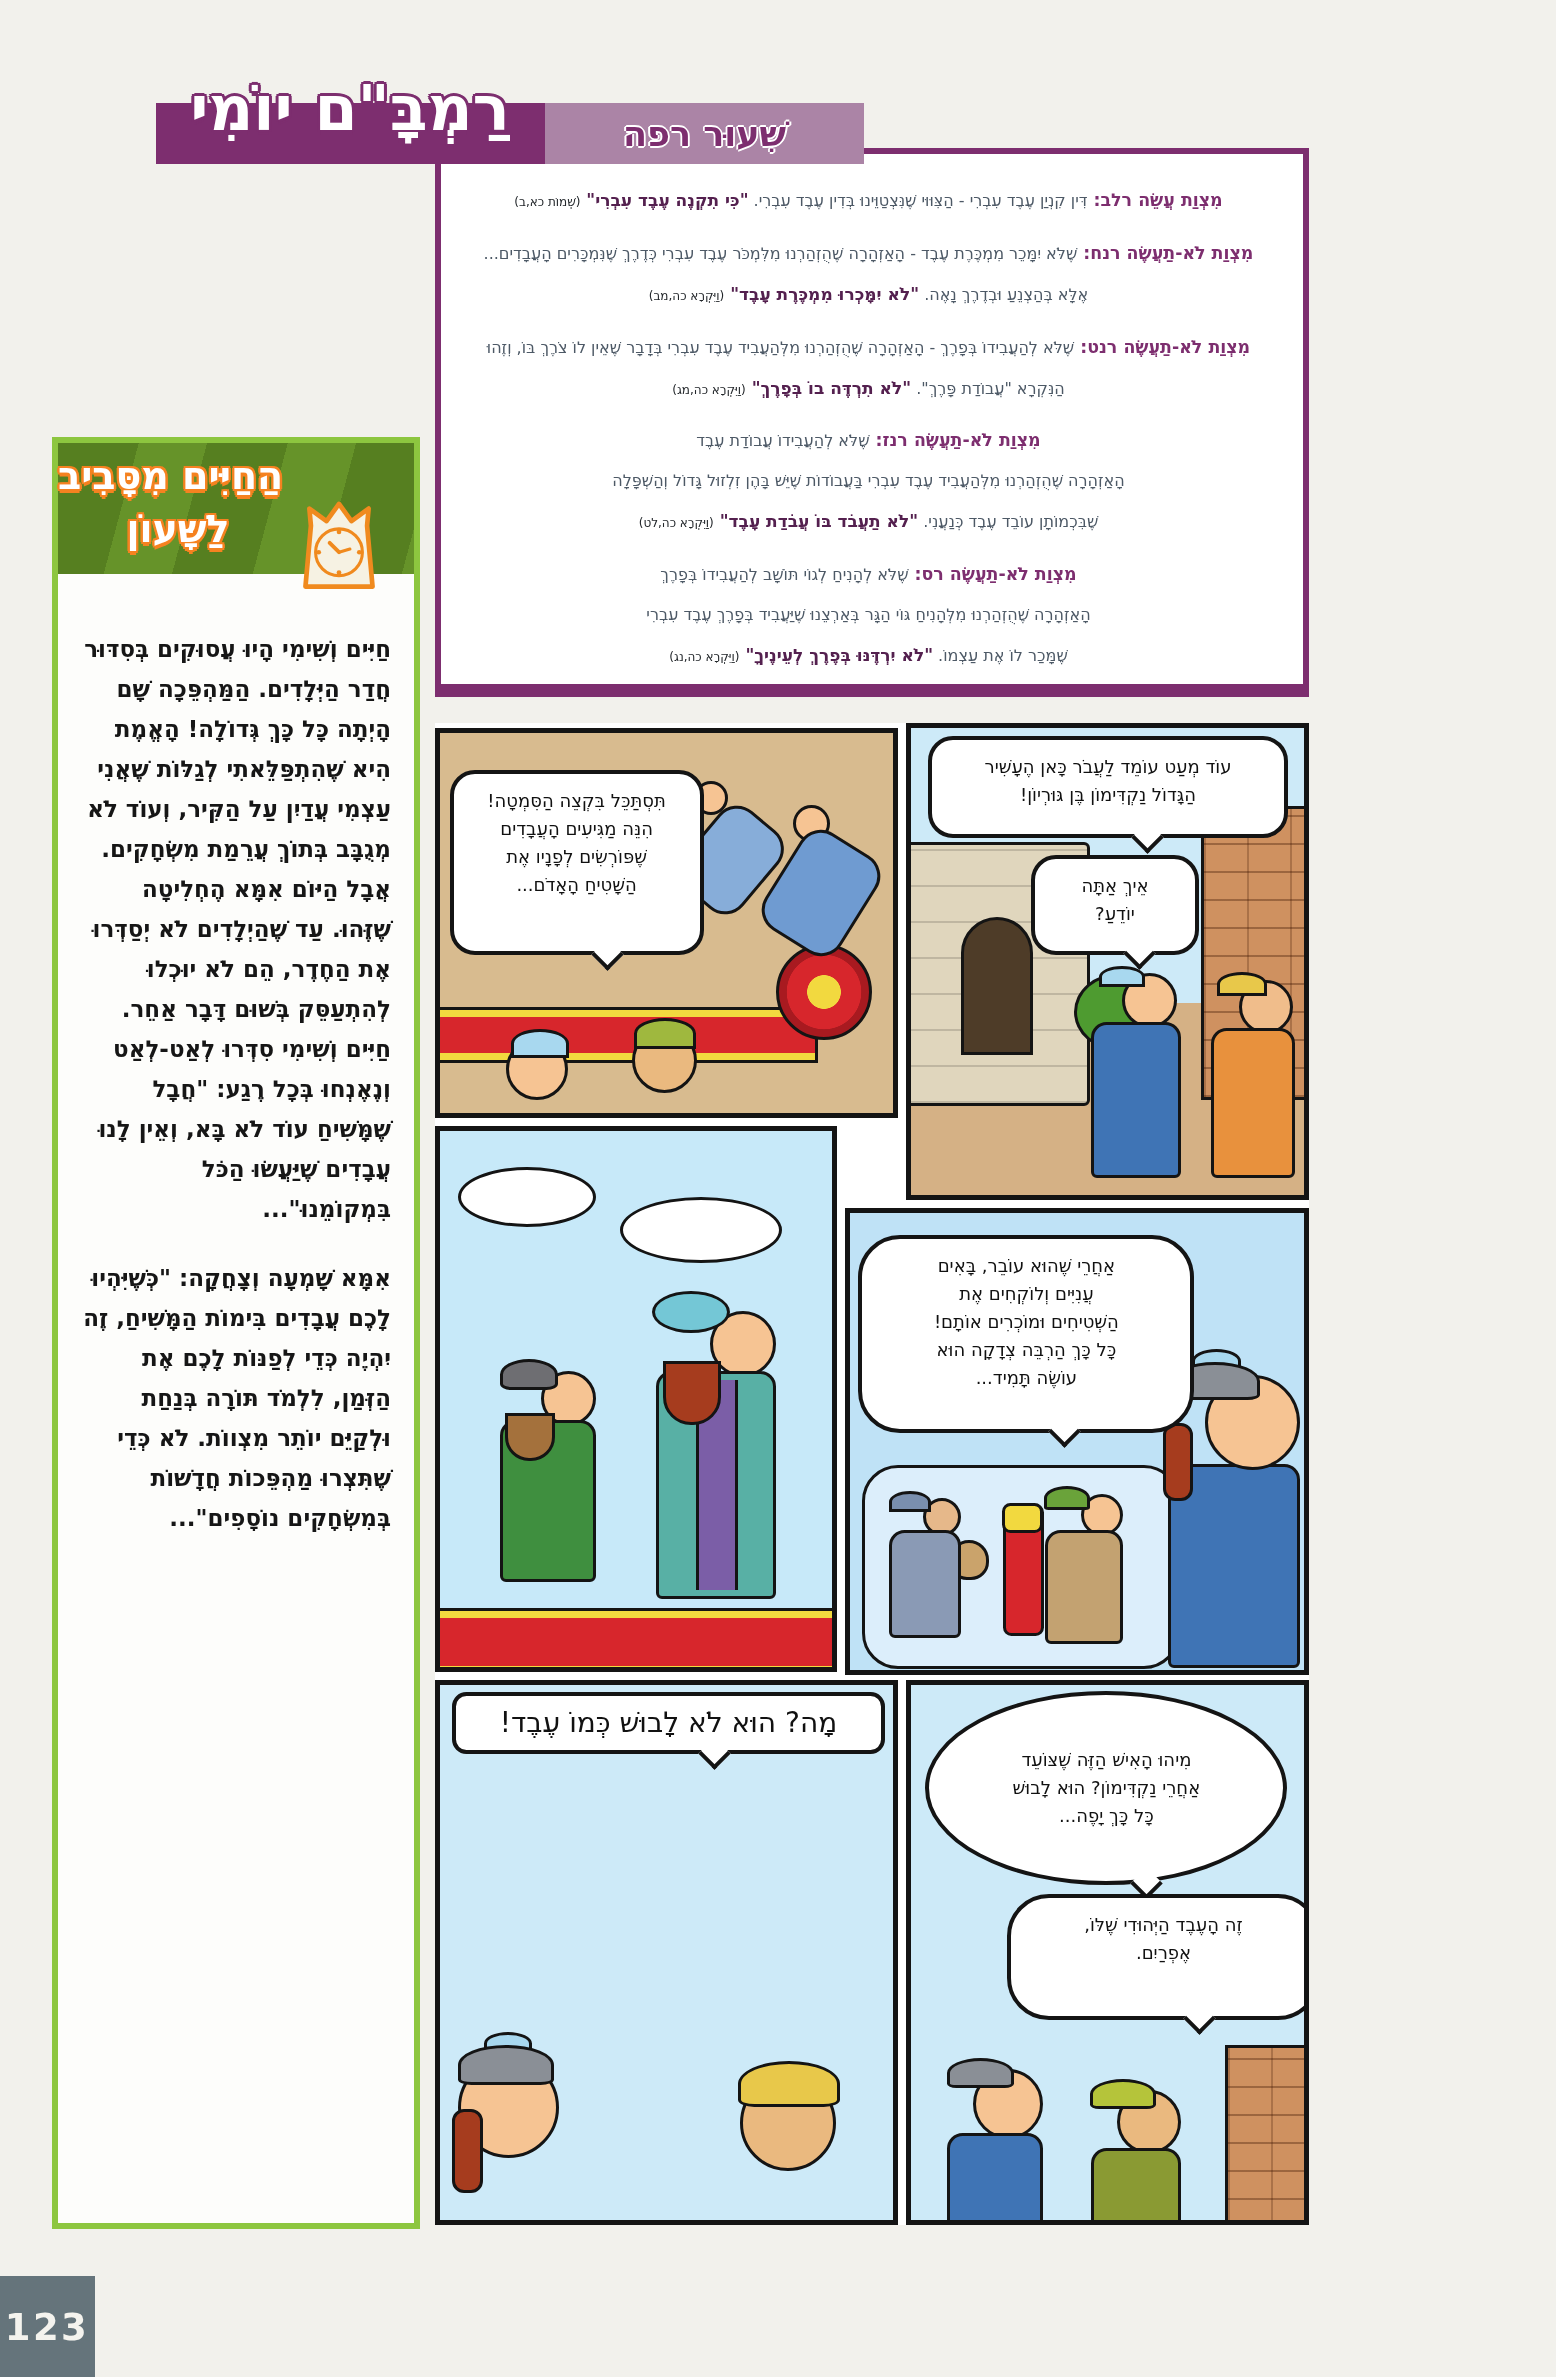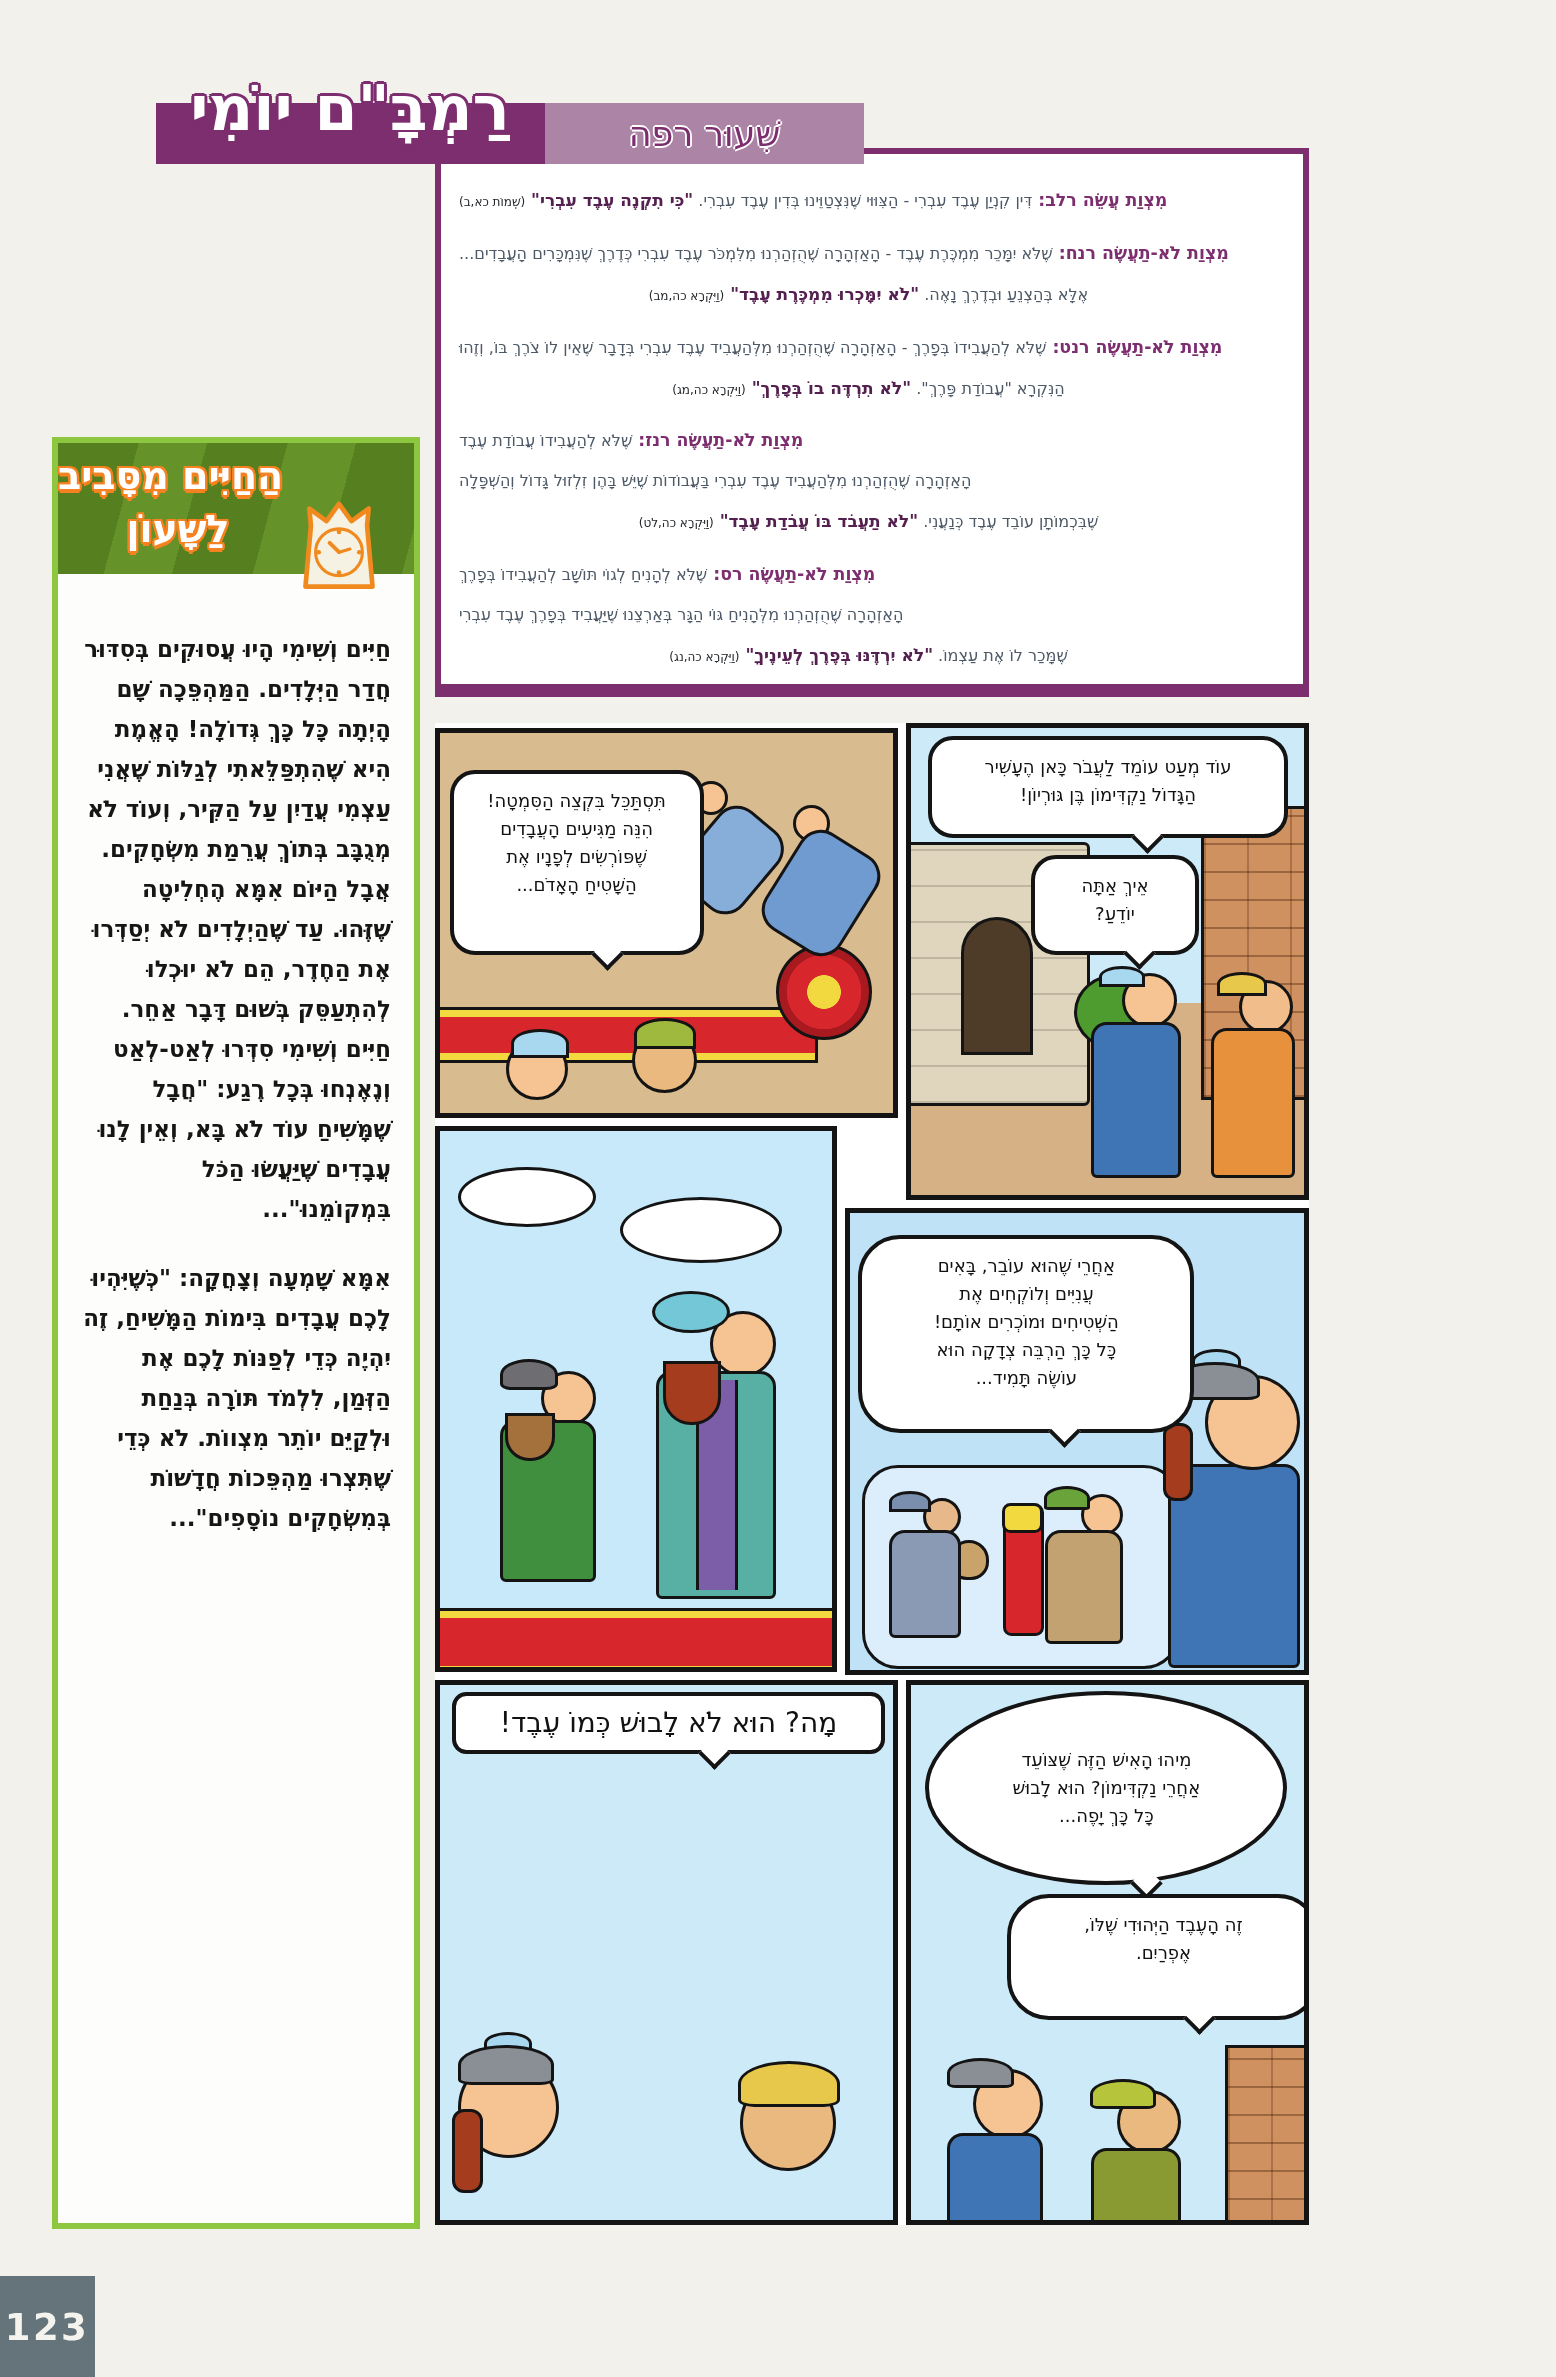--- a/index.html
+++ b/index.html
@@ -6,28 +6,28 @@
   #page{position:relative;width:1557px;height:2377px;background:#f2f1ec;direction:rtl;overflow:hidden;}
 
   
   #title-box{position:absolute;left:157px;top:103px;width:390px;height:61px;background:#7d2e6f;z-index:6;}
   #page-title{position:absolute;left:129px;top:72px;width:444px;text-align:center;font-size:62px;font-weight:bold;
     color:#fff;z-index:7;
     text-shadow:3px 0 0 #7d2e6f,-3px 0 0 #7d2e6f,0 3px 0 #7d2e6f,0 -3px 0 #7d2e6f,
                 2.4px 2.4px 0 #7d2e6f,-2.4px 2.4px 0 #7d2e6f,2.4px -2.4px 0 #7d2e6f,-2.4px -2.4px 0 #7d2e6f,0 5.4px 0 #7d2e6f;}
   #badge-box{position:absolute;left:546px;top:103px;width:319px;height:61px;background:#ab84a6;z-index:6;
     display:flex;align-items:center;justify-content:center;}
-  #badge-text{font-size:35px;font-weight:normal;color:#7d2e6f;
+  #badge-text{font-size:35px;font-weight:bold;color:#7d2e6f;
     text-shadow:1.8px 0 0 #fff,-1.8px 0 0 #fff,0 1.8px 0 #fff,0 -1.8px 0 #fff,1.2px 1.2px 0 #fff,-1.2px -1.2px 0 #fff;}
 
   
   #mitzvot-box{position:absolute;left:436px;top:148px;width:874px;height:549px;box-sizing:border-box;
     border:6.6px solid #7d2e6f;border-bottom:13px solid #7d2e6f;background:#fff;
     padding:26px 25px 0 18px;z-index:4;}
-  .ml{font-size:16px;line-height:40px;color:#4d5966;text-align:left;white-space:nowrap;}
+  .ml{font-size:16px;line-height:40px;color:#4d5966;text-align:center;white-space:nowrap;}
   .ml.c{text-align:center;}
   .ml.g{margin-top:10.8px;}
   .ml .h{color:#7d2e6f;font-weight:bold;font-size:17.4px;}
   .ml .q{color:#54204f;font-weight:bold;font-size:17px;}
   .ml .s{font-size:12px;color:#22262a;}
 
   
   #sidebar{position:absolute;left:53px;top:437px;width:368px;height:1792px;box-sizing:border-box;
     border:6px solid #8dc63f;background:#fdfdfb;z-index:5;}
   #sidebar-header{position:relative;width:100%;height:131px;

